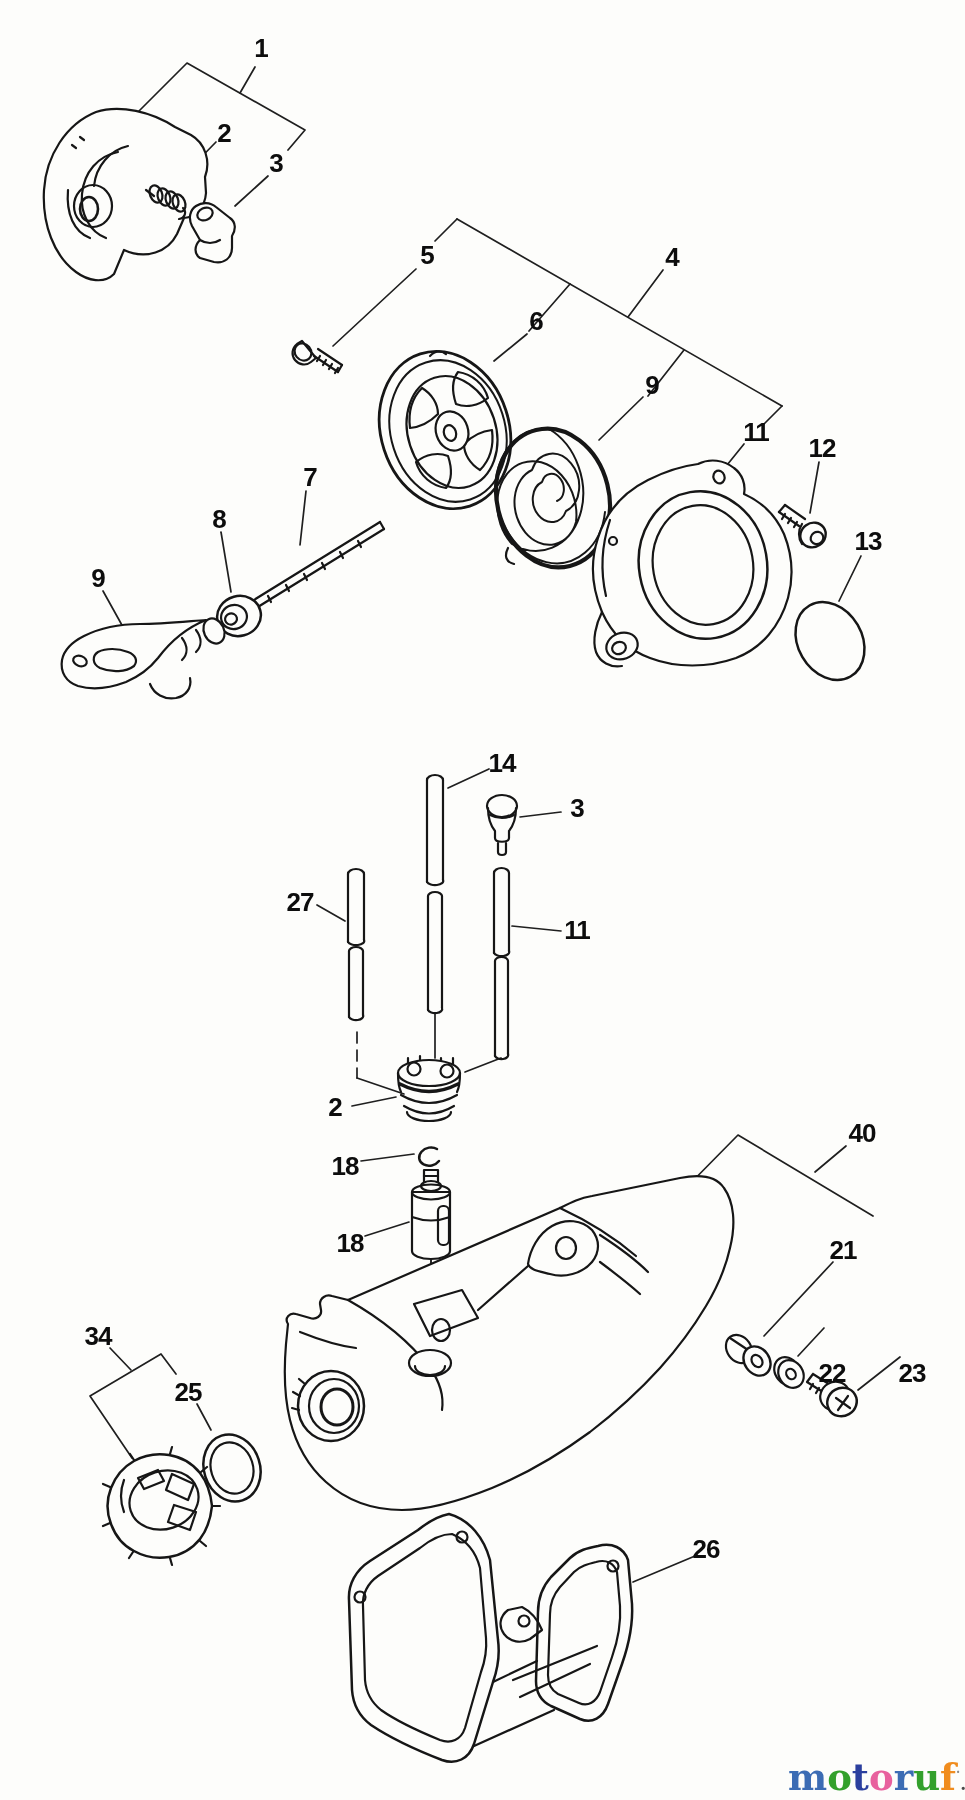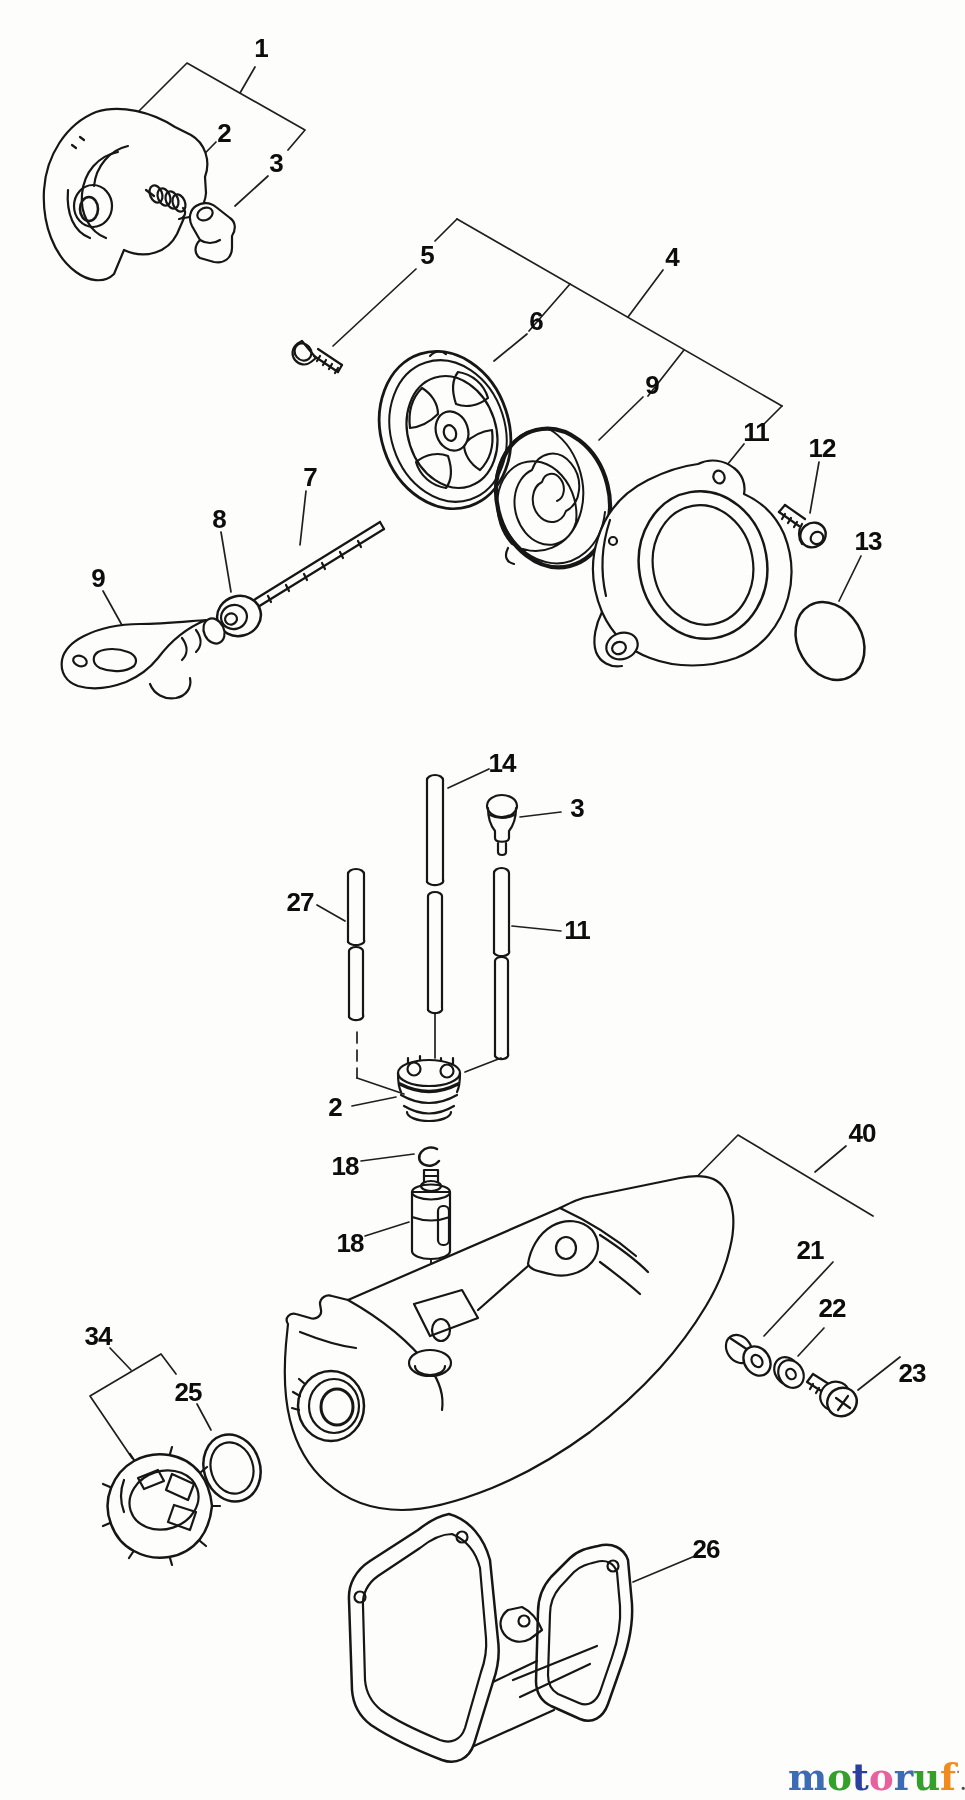--- a/index.html
+++ b/index.html
@@ -342,22 +342,22 @@
   <div class="callout" style="left:756px;top:432px">11</div>
   <div class="callout" style="left:822px;top:448px">12</div>
   <div class="callout" style="left:868px;top:541px">13</div>
   <div class="callout" style="left:502px;top:763px">14</div>
   <div class="callout" style="left:577px;top:808px">3</div>
   <div class="callout" style="left:577px;top:930px">11</div>
   <div class="callout" style="left:335px;top:1107px">2</div>
   <div class="callout" style="left:345px;top:1166px">18</div>
   <div class="callout" style="left:350px;top:1243px">18</div>
   <div class="callout" style="left:862px;top:1133px">40</div>
-  <div class="callout" style="left:810px;top:1250px">21</div>
-  <div class="callout" style="left:832px;top:1308px">22</div>
+  <div class="callout" style="left:843px;top:1250px">21</div>
+  <div class="callout" style="left:832px;top:1373px">22</div>
   <div class="callout" style="left:912px;top:1373px">23</div>
   <div class="callout" style="left:98px;top:1336px">34</div>
   <div class="callout" style="left:188px;top:1392px">25</div>
   <div class="callout" style="left:706px;top:1549px">26</div>
   <div class="callout" style="left:300px;top:902px">27</div>
 
   <div id="logo">
     <span class="lg" style="color: rgb(60, 108, 180);">m</span><span class="lg" style="color: rgb(51, 160, 44);">o</span><span class="lg" style="color: rgb(43, 63, 158);">t</span><span class="lg" style="color: rgb(232, 97, 158);">o</span><span class="lg" style="color: rgb(60, 108, 180);">r</span><span class="lg" style="color: rgb(51, 160, 44);">u</span><span class="lg" style="color: rgb(240, 140, 30);">f</span><span class="mark">·</span><span class="suffix" style="color: rgb(74, 74, 74);">.de</span>
   </div>
 

